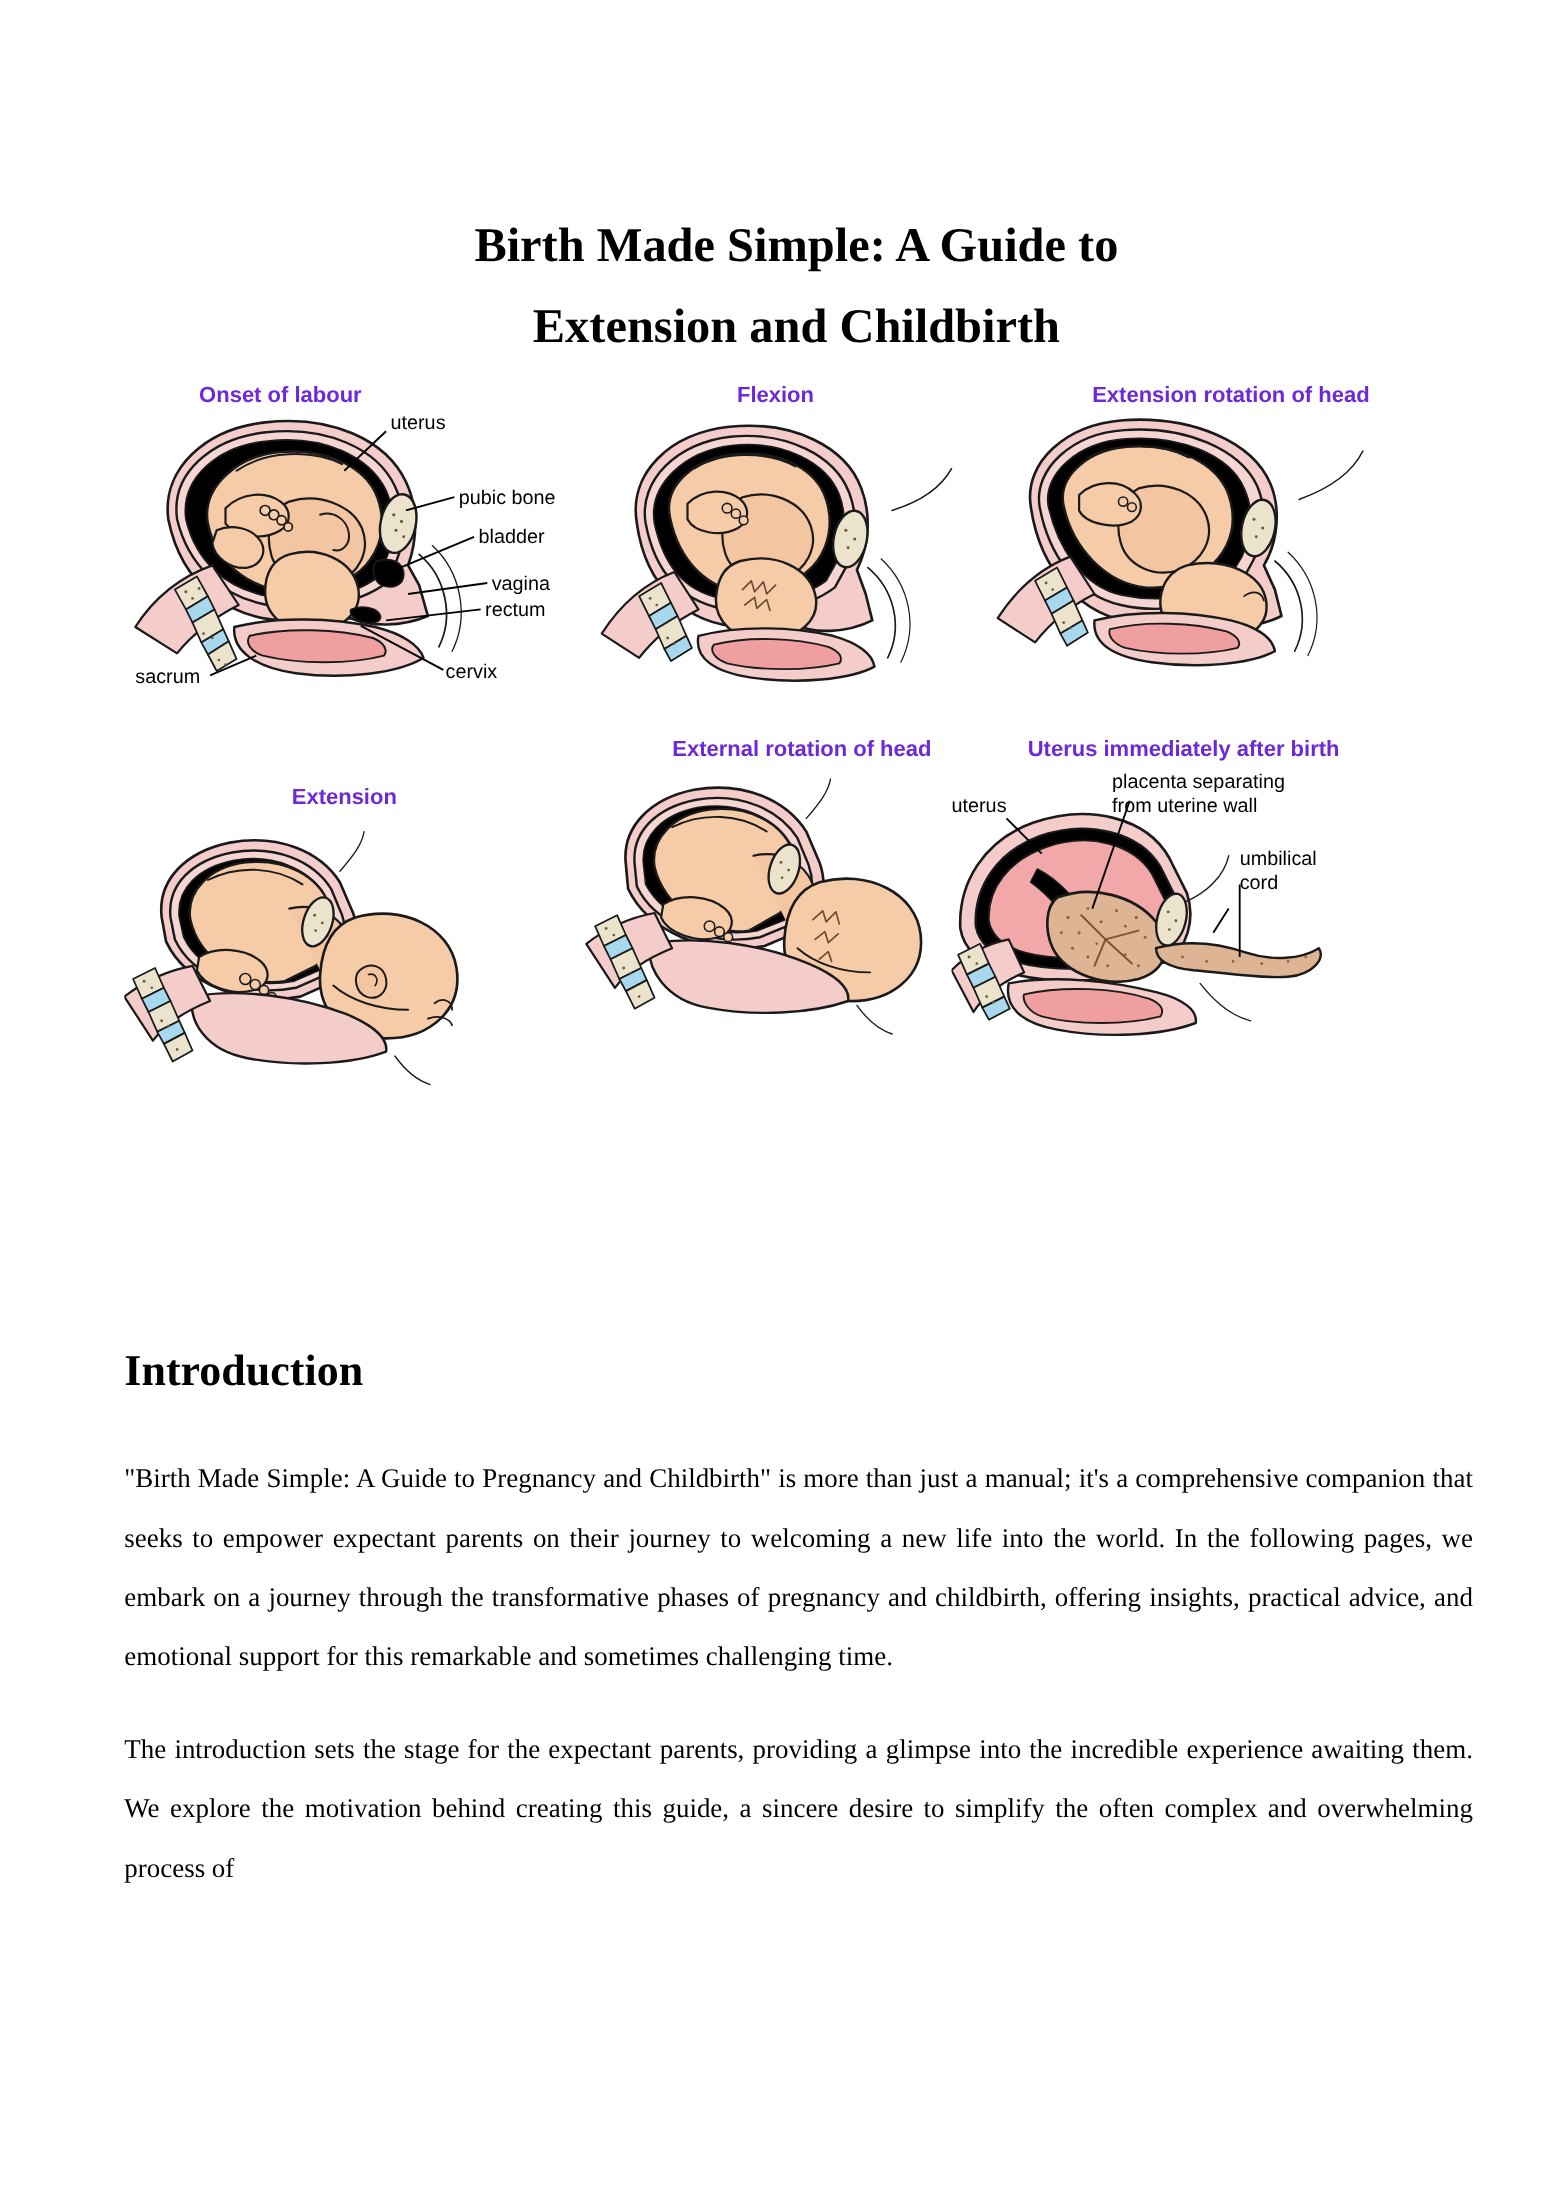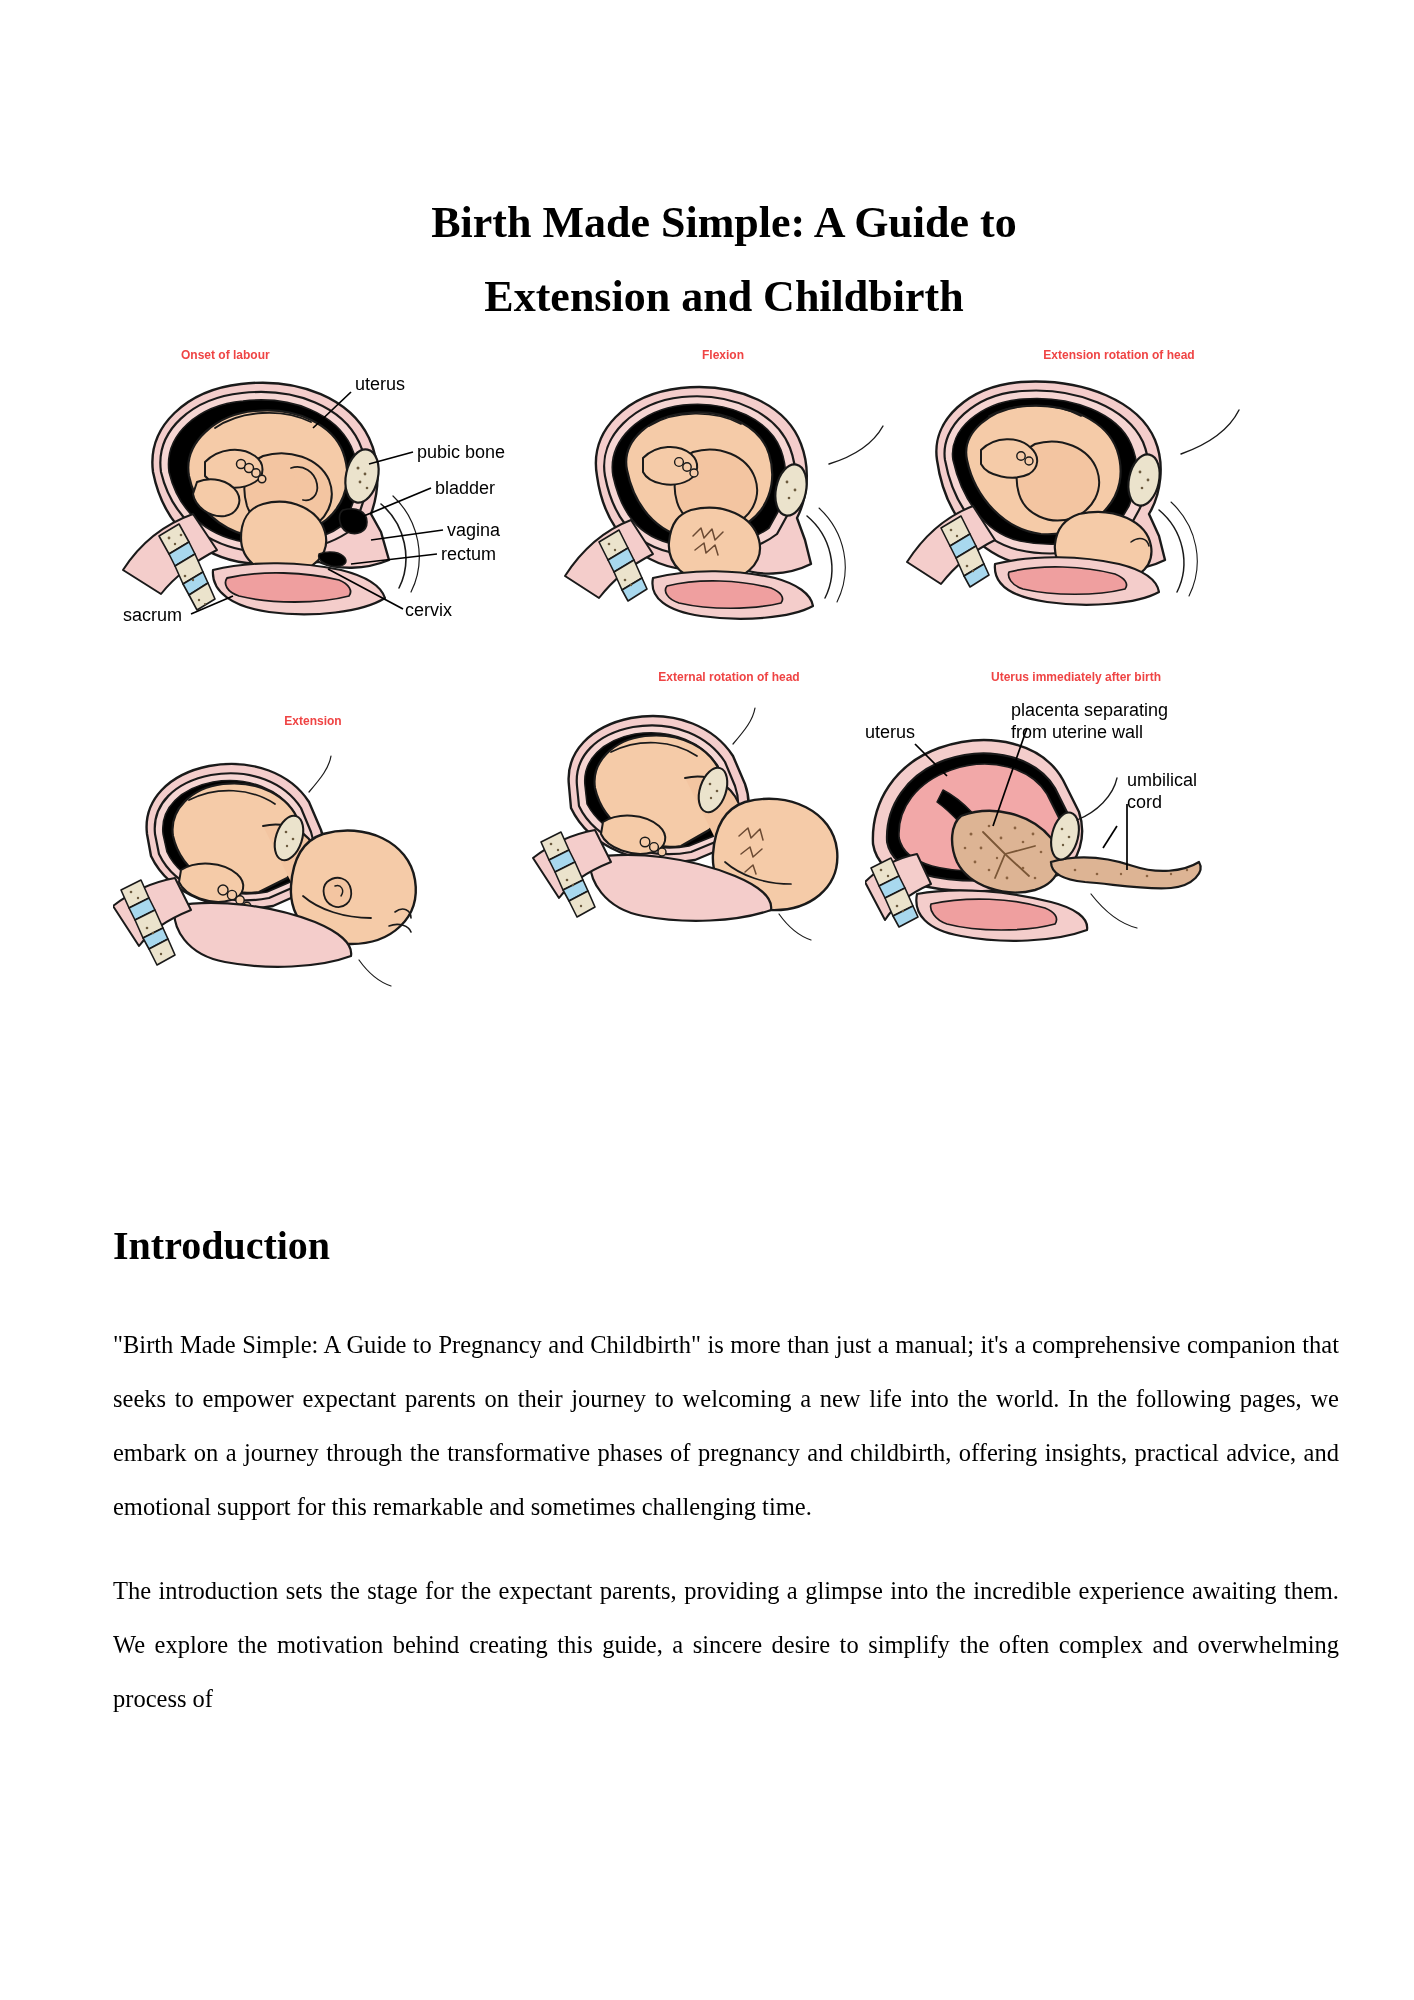--- a/index.html
+++ b/index.html
@@ -60,22 +60,22 @@
     top: 0;
     height: 300px;
   }
   .panel-title {
     position: absolute;
     top: 8px;
     width: 100%;
     text-align: center;
     font-family: "Liberation Sans", sans-serif;
     font-weight: bold;
-    font-size: 12px;
-    color: #ef4444;
+    font-size: 20px;
+    color: #6d28d9;
     white-space: nowrap;
   }
   .panel-art {
     position: absolute;
     top: 24px;
     left: 0;
     width: 100%;
     height: 276px;
   }
   .panel-art svg { display: block; width: 100%; height: 100%; }
@@ -219,21 +219,21 @@
               <text x="322" y="130">bladder</text>
               <text x="334" y="172">vagina</text>
               <text x="328" y="196">rectum</text>
               <text x="292" y="252">cervix</text>
               <text x="10" y="257">sacrum</text>
             </g>
           </svg>
         </div>
       </div>
 
-      <div class="panel" style="left:430px; width:360px;">
+      <div class="panel" style="left:412px; width:360px;">
         <div class="panel-title">Flexion</div>
         <div class="panel-art">
           <svg viewBox="0 0 360 276" xmlns="http://www.w3.org/2000/svg">
             <g stroke="#1a1a1a" stroke-linejoin="round" stroke-linecap="round">
               <path d="M54 112 C46 66 84 30 138 24 C196 18 244 42 258 80 C268 106 264 134 254 154
                        L262 176 L268 200 C244 212 214 212 198 204 L150 206 C100 204 62 170 54 112 Z" fill="#f4cdcb" stroke-width="2.4"></path>
               <path d="M62 112 C55 72 92 38 139 33 C190 28 234 50 247 84 C256 108 253 132 245 150
                        L234 170 C208 190 164 196 130 189 C92 181 70 154 62 112 Z" fill="#f6d6d3" stroke-width="2.2"></path>
               <path d="M70 112 C64 76 98 46 140 41 C188 36 227 57 238 86 C246 108 243 128 236 146
                        L226 164 C202 182 163 186 131 180 C95 173 78 148 70 112 Z" fill="#000000" stroke-width="1.6"></path>

